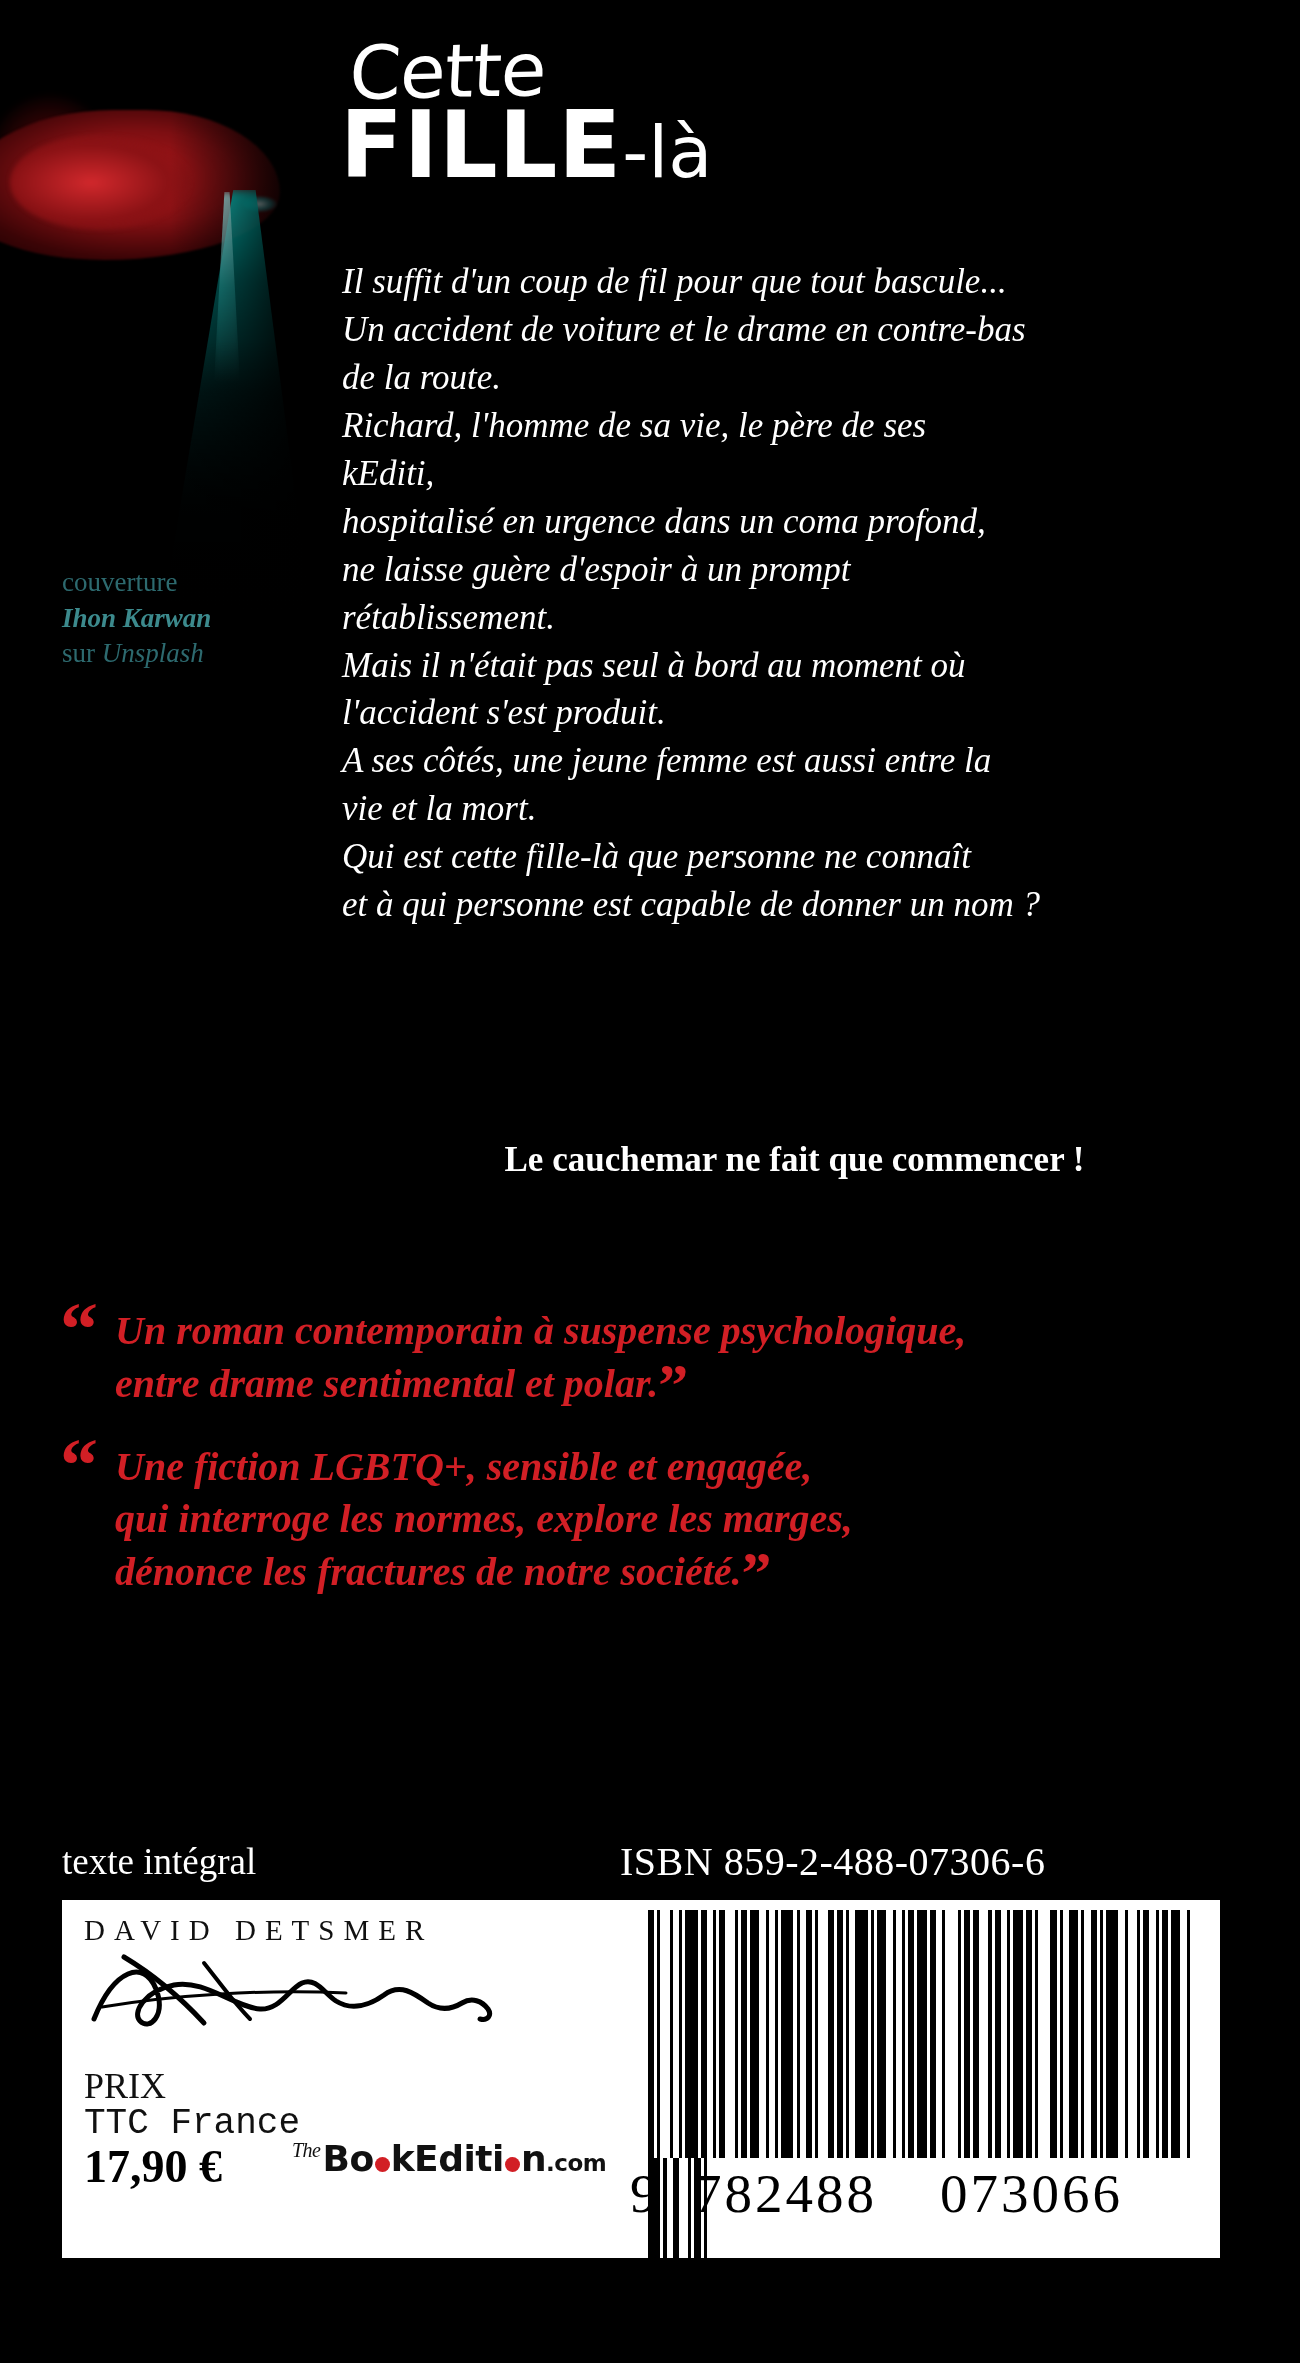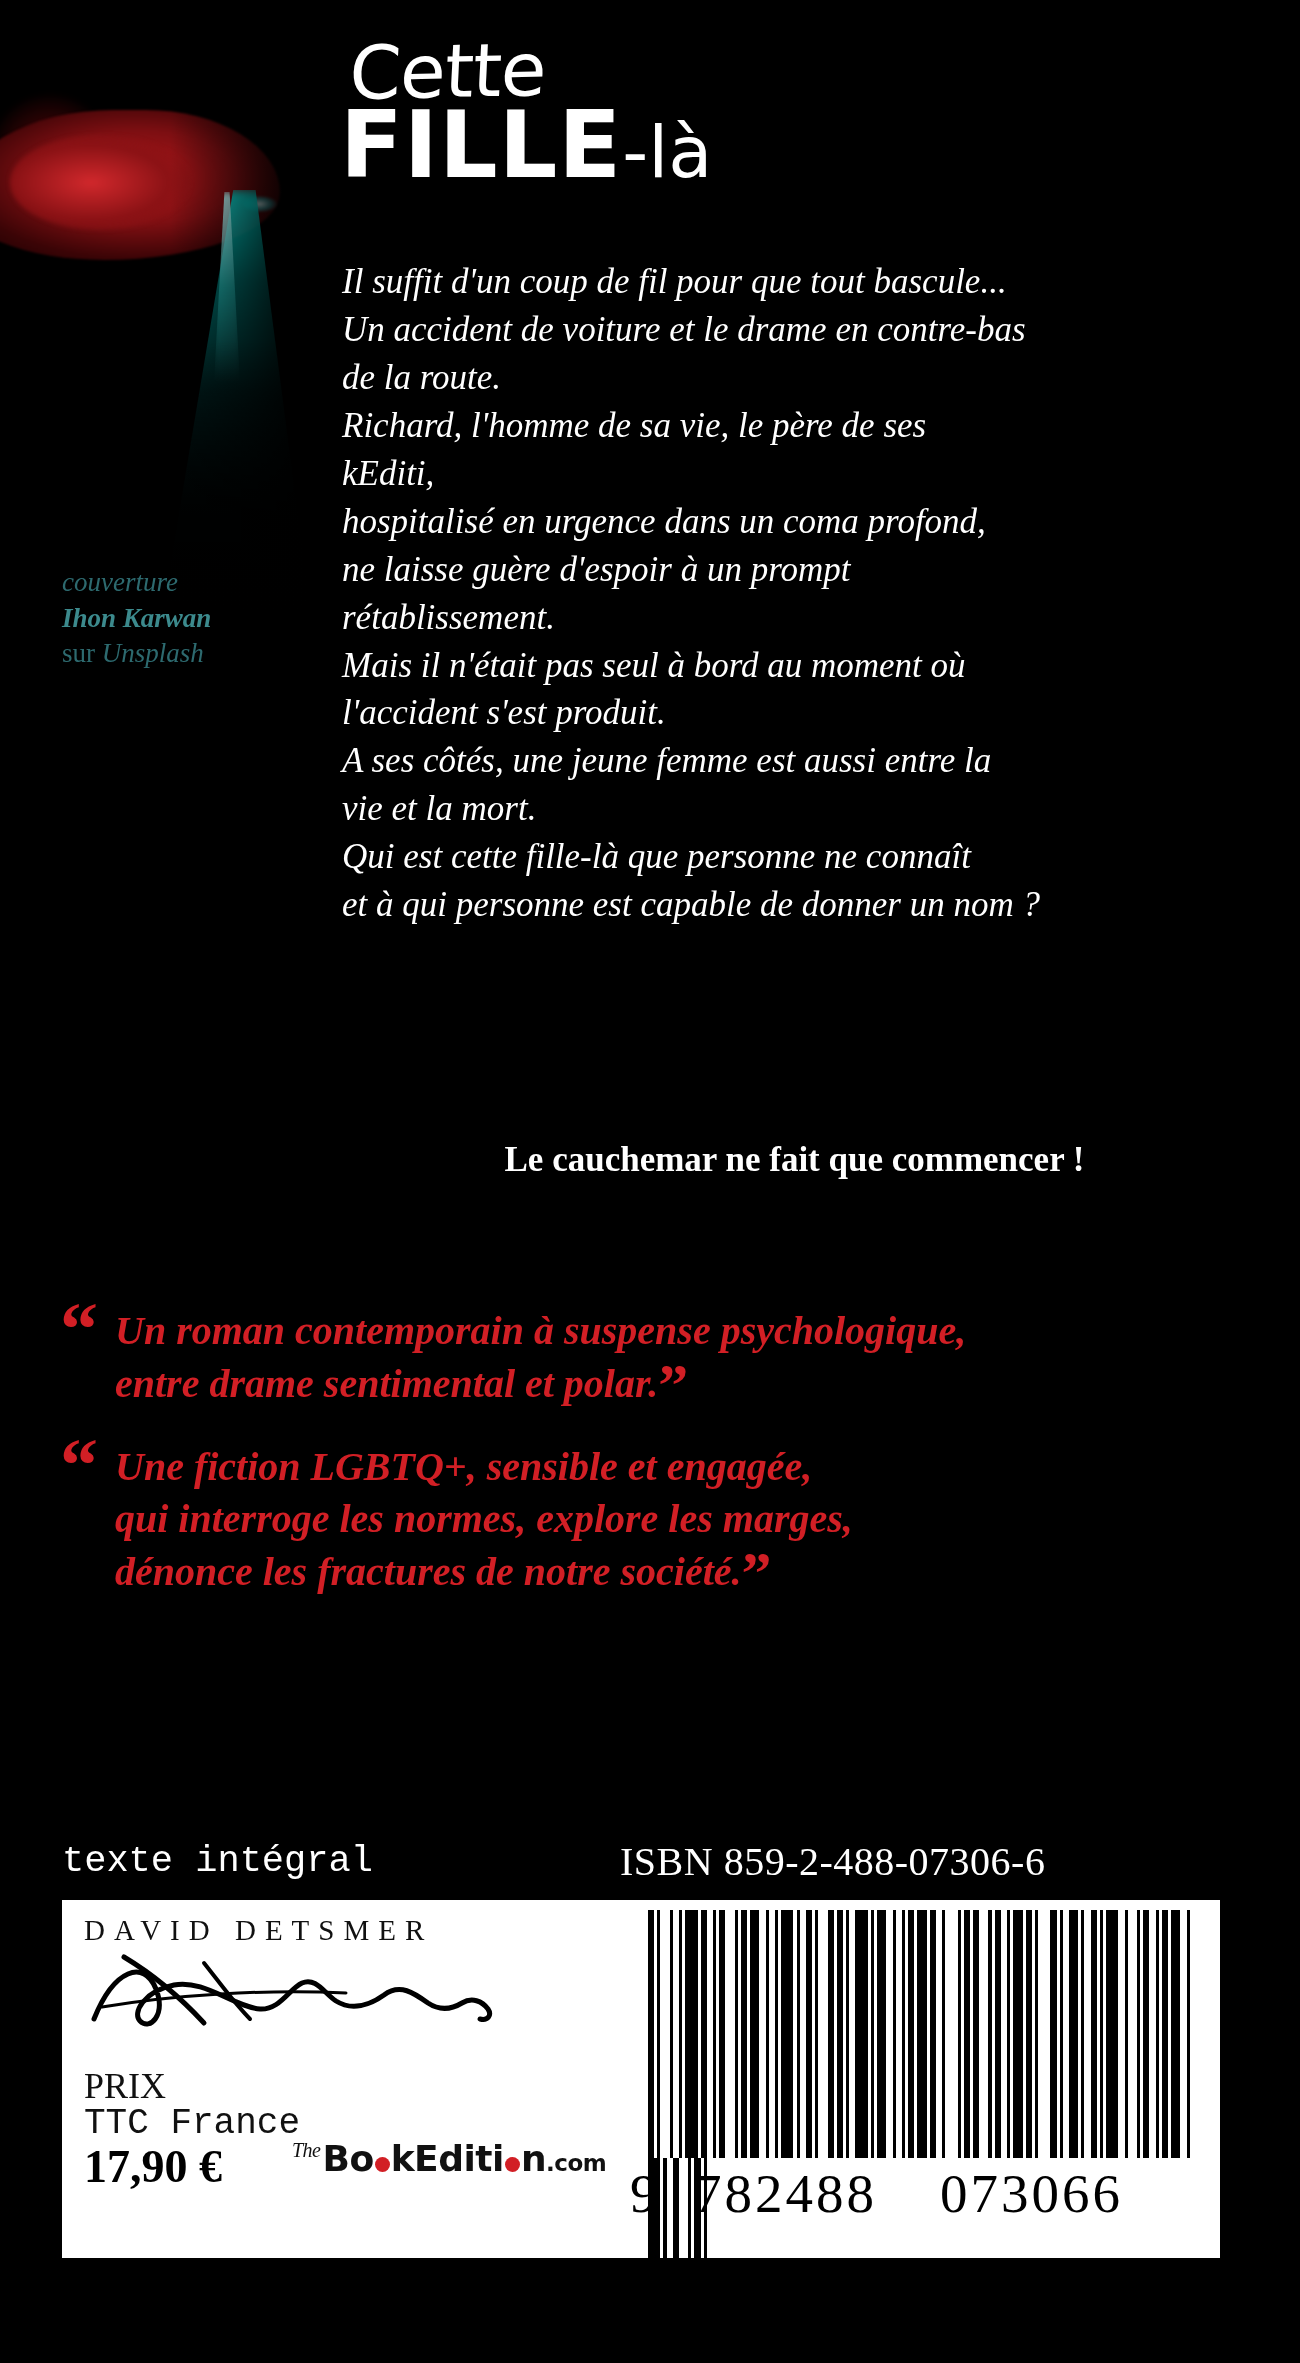--- a/index.html
+++ b/index.html
@@ -105,21 +105,21 @@
   
   .credit {
     position: absolute;
     left: 62px;
     top: 565px;
     width: 240px;
     line-height: 1.32;
     font-size: 27px;
     color: #2f6f73;
   }
-  .credit .c-line1 { color: #2d6a6f; font-style: italic; }
+  .credit .c-line1 { color: #2d6a6f; }
   .credit .c-line2 { color: #3c8a8d; font-style: italic; font-weight: bold; }
   .credit .c-line3 { color: #2d6a6f; }
   .credit .c-line3 em { font-style: italic; font-family: Liberation Serif, serif; }
 
   
   .title-wrap {
     position: absolute;
     left: 340px;
     top: 30px;
     width: 600px;
@@ -210,21 +210,21 @@
     color: #d21f25;
   }
 
   
   .texte-integral {
     position: absolute;
     left: 62px;
     top: 1840px;
     color: #ffffff;
     font-size: 37px;
-    font-family: Liberation Mono, monospace;
+    font-family: Liberation Serif, serif;
   }
   .isbn {
     position: absolute;
     left: 620px;
     top: 1838px;
     color: #ffffff;
     font-size: 40px;
     font-family: "Liberation Serif", serif;
     letter-spacing: 0.5px;
   }

